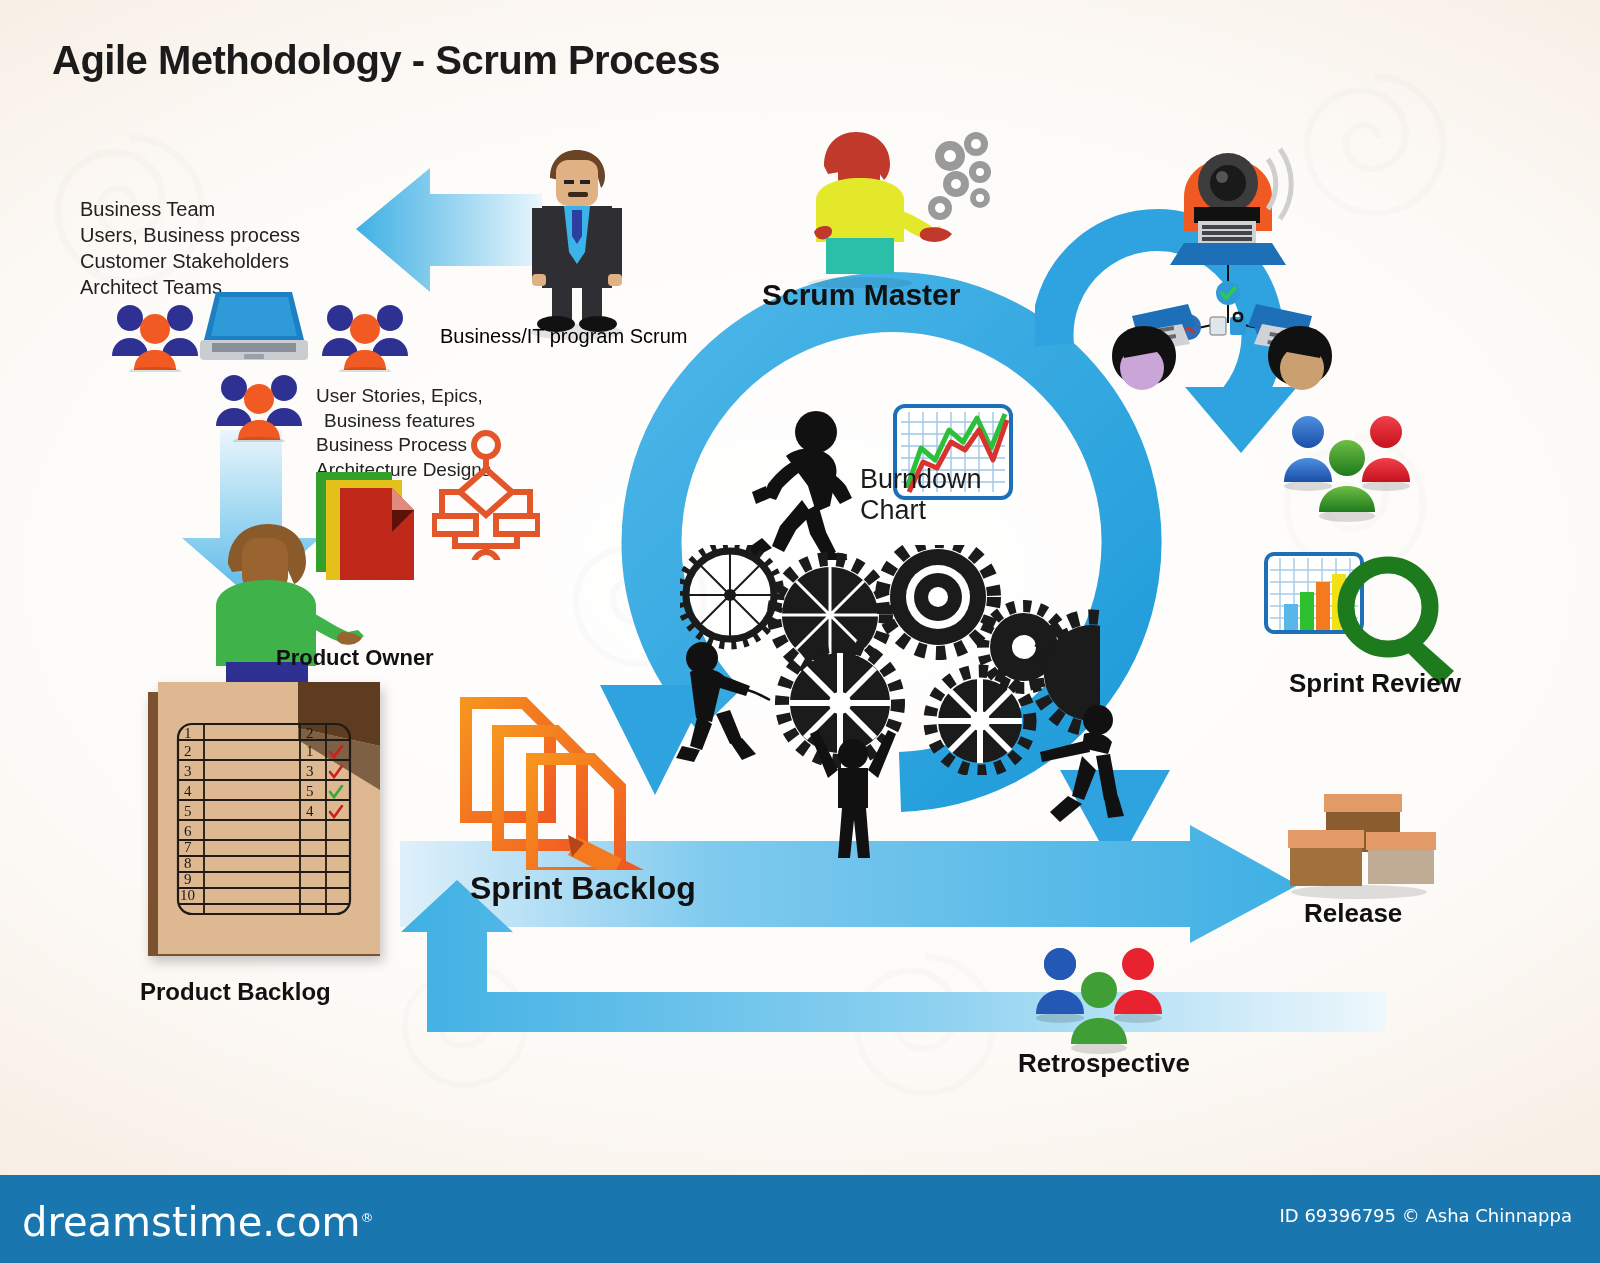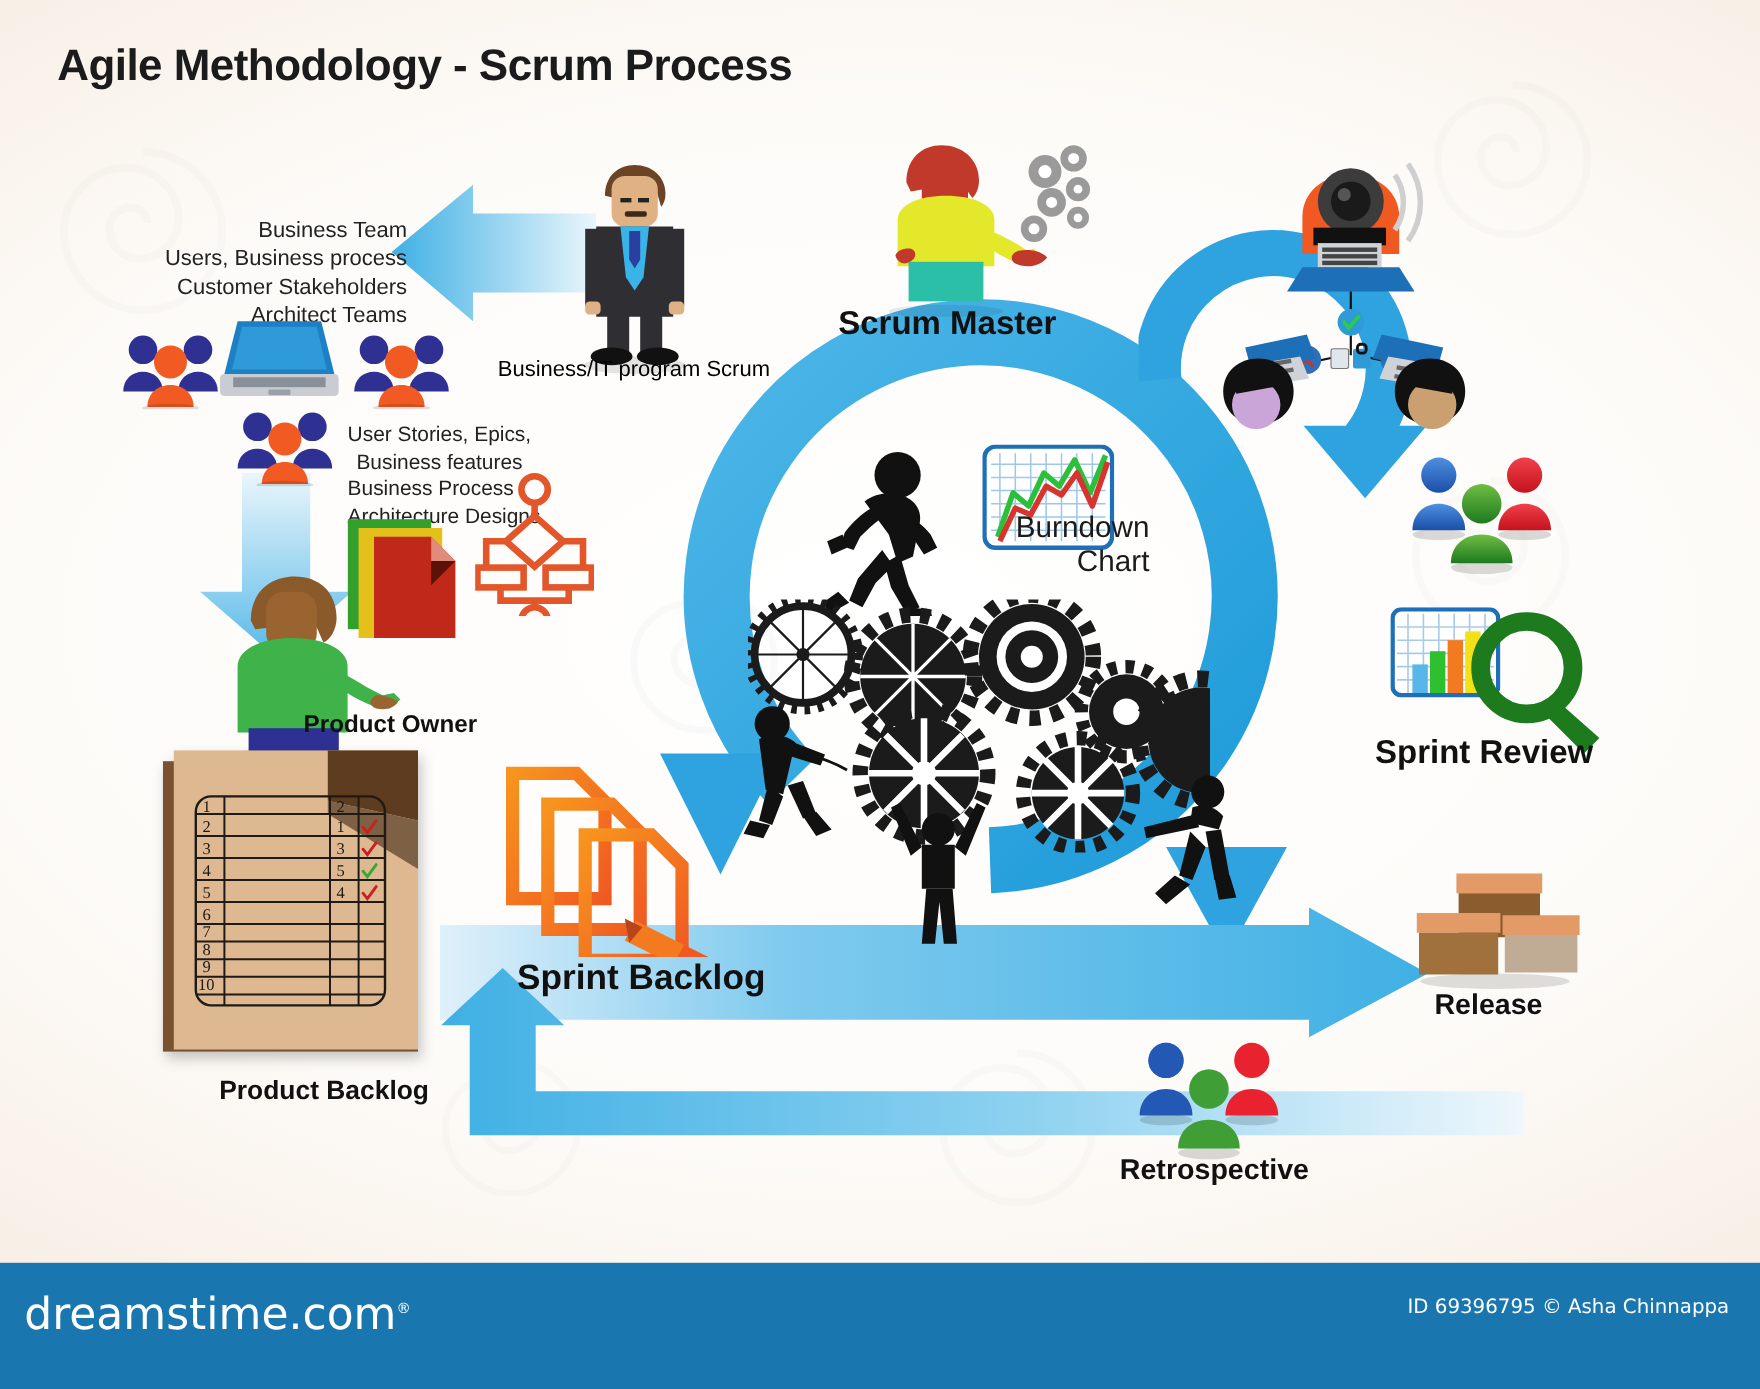--- a/index.html
+++ b/index.html
@@ -14,27 +14,27 @@
       radial-gradient(ellipse 120% 90% at 50% 45%, #ffffff 0%, #fdfbf8 42%, #f6ece1 72%, #ecdcca 100%);
   }
   
   .abs{position:absolute;}
   .title{
     left:52px;top:38px;font-size:40px;font-weight:bold;color:#1b1b1b;
     letter-spacing:-0.5px;
   }
   .lbl-bold{font-weight:bold;color:#111;}
   .lbl-reg{color:#222;}
-  .txt-center{text-align:right;}
+  .txt-center{text-align:left;}
   
   .wm{position:absolute;opacity:.055;pointer-events:none;}
   .wm svg{display:block}
   
   #footer{
-    position:absolute;left:0;bottom:0;width:1600px;height:115px;background:#1a76ae;
+    position:absolute;left:0;bottom:0;width:1600px;height:88px;background:#1a76ae;
   }
   #dtlogo{
     position:absolute;left:22px;top:24px;color:#fff;font-size:40px;
     font-family:"DejaVu Sans", sans-serif;letter-spacing:0px;font-weight:normal;
   }
   #dtlogo .reg{font-size:13px;vertical-align:super;}
   #credit{
     position:absolute;right:28px;top:30px;color:#fff;font-size:18px;
     font-family:"DejaVu Sans", sans-serif;white-space:nowrap;
   }
@@ -629,21 +629,21 @@
       <rect x="52" y="30" width="14" height="48" fill="#f47a20"></rect>
       <rect x="68" y="22" width="14" height="56" fill="#f2e215"></rect>
     </svg>
   </div>
   <div class="abs" style="left:1330px;top:555px">
     <svg width="140" height="130" viewBox="0 0 140 130">
       <circle cx="58" cy="52" r="42" fill="none" stroke="#1d7a1d" stroke-width="17"></circle>
       <path d="M88 84l36 32-14 14-34-34z" fill="#1d7a1d"></path>
     </svg>
   </div>
-  <div class="abs lbl-bold" style="left:1250px;top:668px;font-size:30px">Sprint Review</div>
+  <div class="abs lbl-bold" style="left:1289px;top:668px;font-size:26px">Sprint Review</div>
 
   <div class="abs" style="left:1274px;top:780px">
     <svg width="170" height="120" viewBox="0 0 170 120">
       <ellipse cx="85" cy="112" rx="68" ry="7" fill="#000" opacity=".12"></ellipse>
       <path d="M50 14h78v18H50z" fill="#e29a66"></path>
       <path d="M52 32h74v40H52z" fill="#8a5c2e"></path>
       <path d="M14 50h76v18H14z" fill="#e29a66"></path>
       <path d="M16 68h72v38H16z" fill="#a0713c"></path>
       <path d="M92 52h70v18H92z" fill="#e29a66"></path>
       <path d="M94 70h66v34H94z" fill="#c0ab95"></path>

